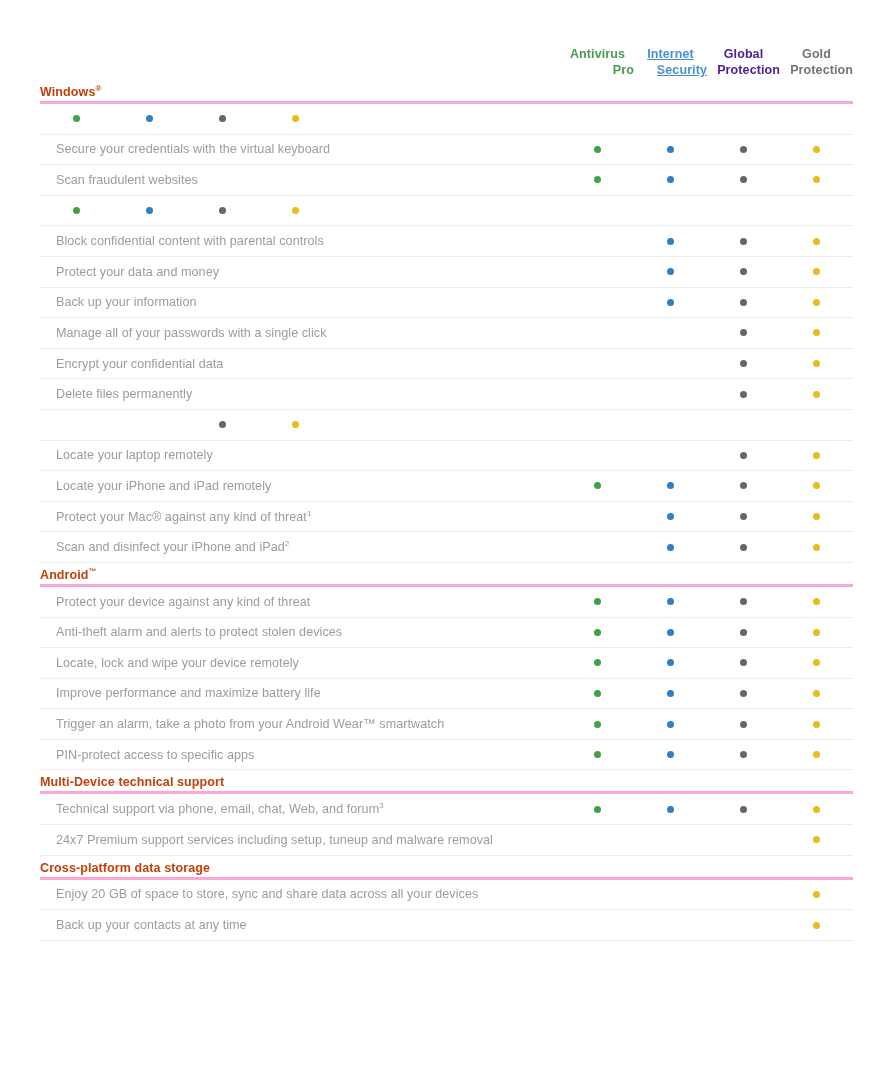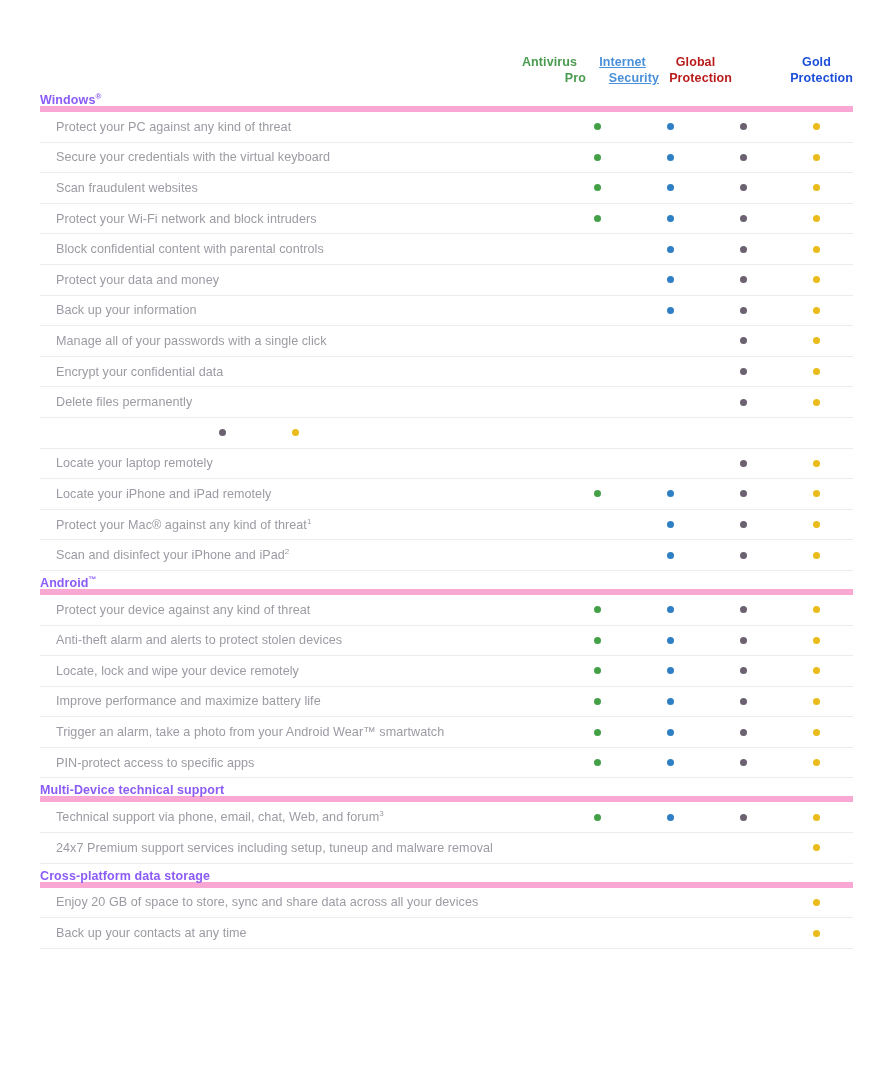--- a/index.html
+++ b/index.html
@@ -12,21 +12,21 @@
 
   body {
     font-family: "Liberation Sans", sans-serif;
     -webkit-font-smoothing: antialiased;
   }
 
   .comparison-table {
     position: relative;
     width: 893px;
     height: 1082px;
-    padding: 16px 40px;
+    padding: 8px 40px;
   }
 
   
   .table-header {
     display: flex;
     align-items: flex-end;
     height: 72px;
     padding-top: 22px;
   }
 
@@ -40,35 +40,35 @@
     font-weight: bold;
     line-height: 16px;
     letter-spacing: 0.1px;
     padding-bottom: 2px;
   }
   .plan-col .plan-l1 { display: block; }
   .plan-col .plan-l2 { display: block; text-align: right; }
 
   .plan-antivirus  { color: #4a9b4f; }
   .plan-internet   { color: #4a90d9; text-decoration: underline; }
-  .plan-global     { color: #b91c1c; }
-  .plan-gold       { color: #1d4ed8; margin-left: 48px; }
+  .plan-global     { color: #4c1d95; }
+  .plan-gold       { color: #737373; }
 
   
   .table-body { width: 813px; }
 
   .section-title {
     font-size: 12.5px;
     font-weight: bold;
-    color: #8b5cf6;
+    color: #c2410c;
     letter-spacing: 0.1px;
     height: 24px;
     line-height: 24px;
     padding-left: 0px;
-    border-bottom: 6px solid #f9a8d4;
+    border-bottom: 3px solid #f9a8d4;
   }
   .section-title sup {
     font-size: 8px;
     vertical-align: super;
     line-height: 0;
   }
 
   .feature-row {
     display: flex;
     align-items: center;
@@ -133,21 +133,20 @@
     </div>
     <div class="plan-col plan-gold">
       <span class="plan-l1">Gold</span>
       <span class="plan-l2">Protection</span>
     </div>
   </div>
 
   <div class="table-body" id="table-body">
       <div class="section-title"><span>Windows</span><sup>®</sup></div>
       <div class="feature-row">
-        <div class="feature-label"><span>Protect your PC against any kind of threat</span></div>
         <div class="cell">
           <span class="dot dot-antivirus"></span>
         </div>
         <div class="cell">
           <span class="dot dot-internet"></span>
         </div>
         <div class="cell">
           <span class="dot dot-global"></span>
         </div>
         <div class="cell">
@@ -178,21 +177,20 @@
           <span class="dot dot-internet"></span>
         </div>
         <div class="cell">
           <span class="dot dot-global"></span>
         </div>
         <div class="cell">
           <span class="dot dot-gold"></span>
         </div>
       </div>
       <div class="feature-row">
-        <div class="feature-label"><span>Protect your Wi-Fi network and block intruders</span></div>
         <div class="cell">
           <span class="dot dot-antivirus"></span>
         </div>
         <div class="cell">
           <span class="dot dot-internet"></span>
         </div>
         <div class="cell">
           <span class="dot dot-global"></span>
         </div>
         <div class="cell">

